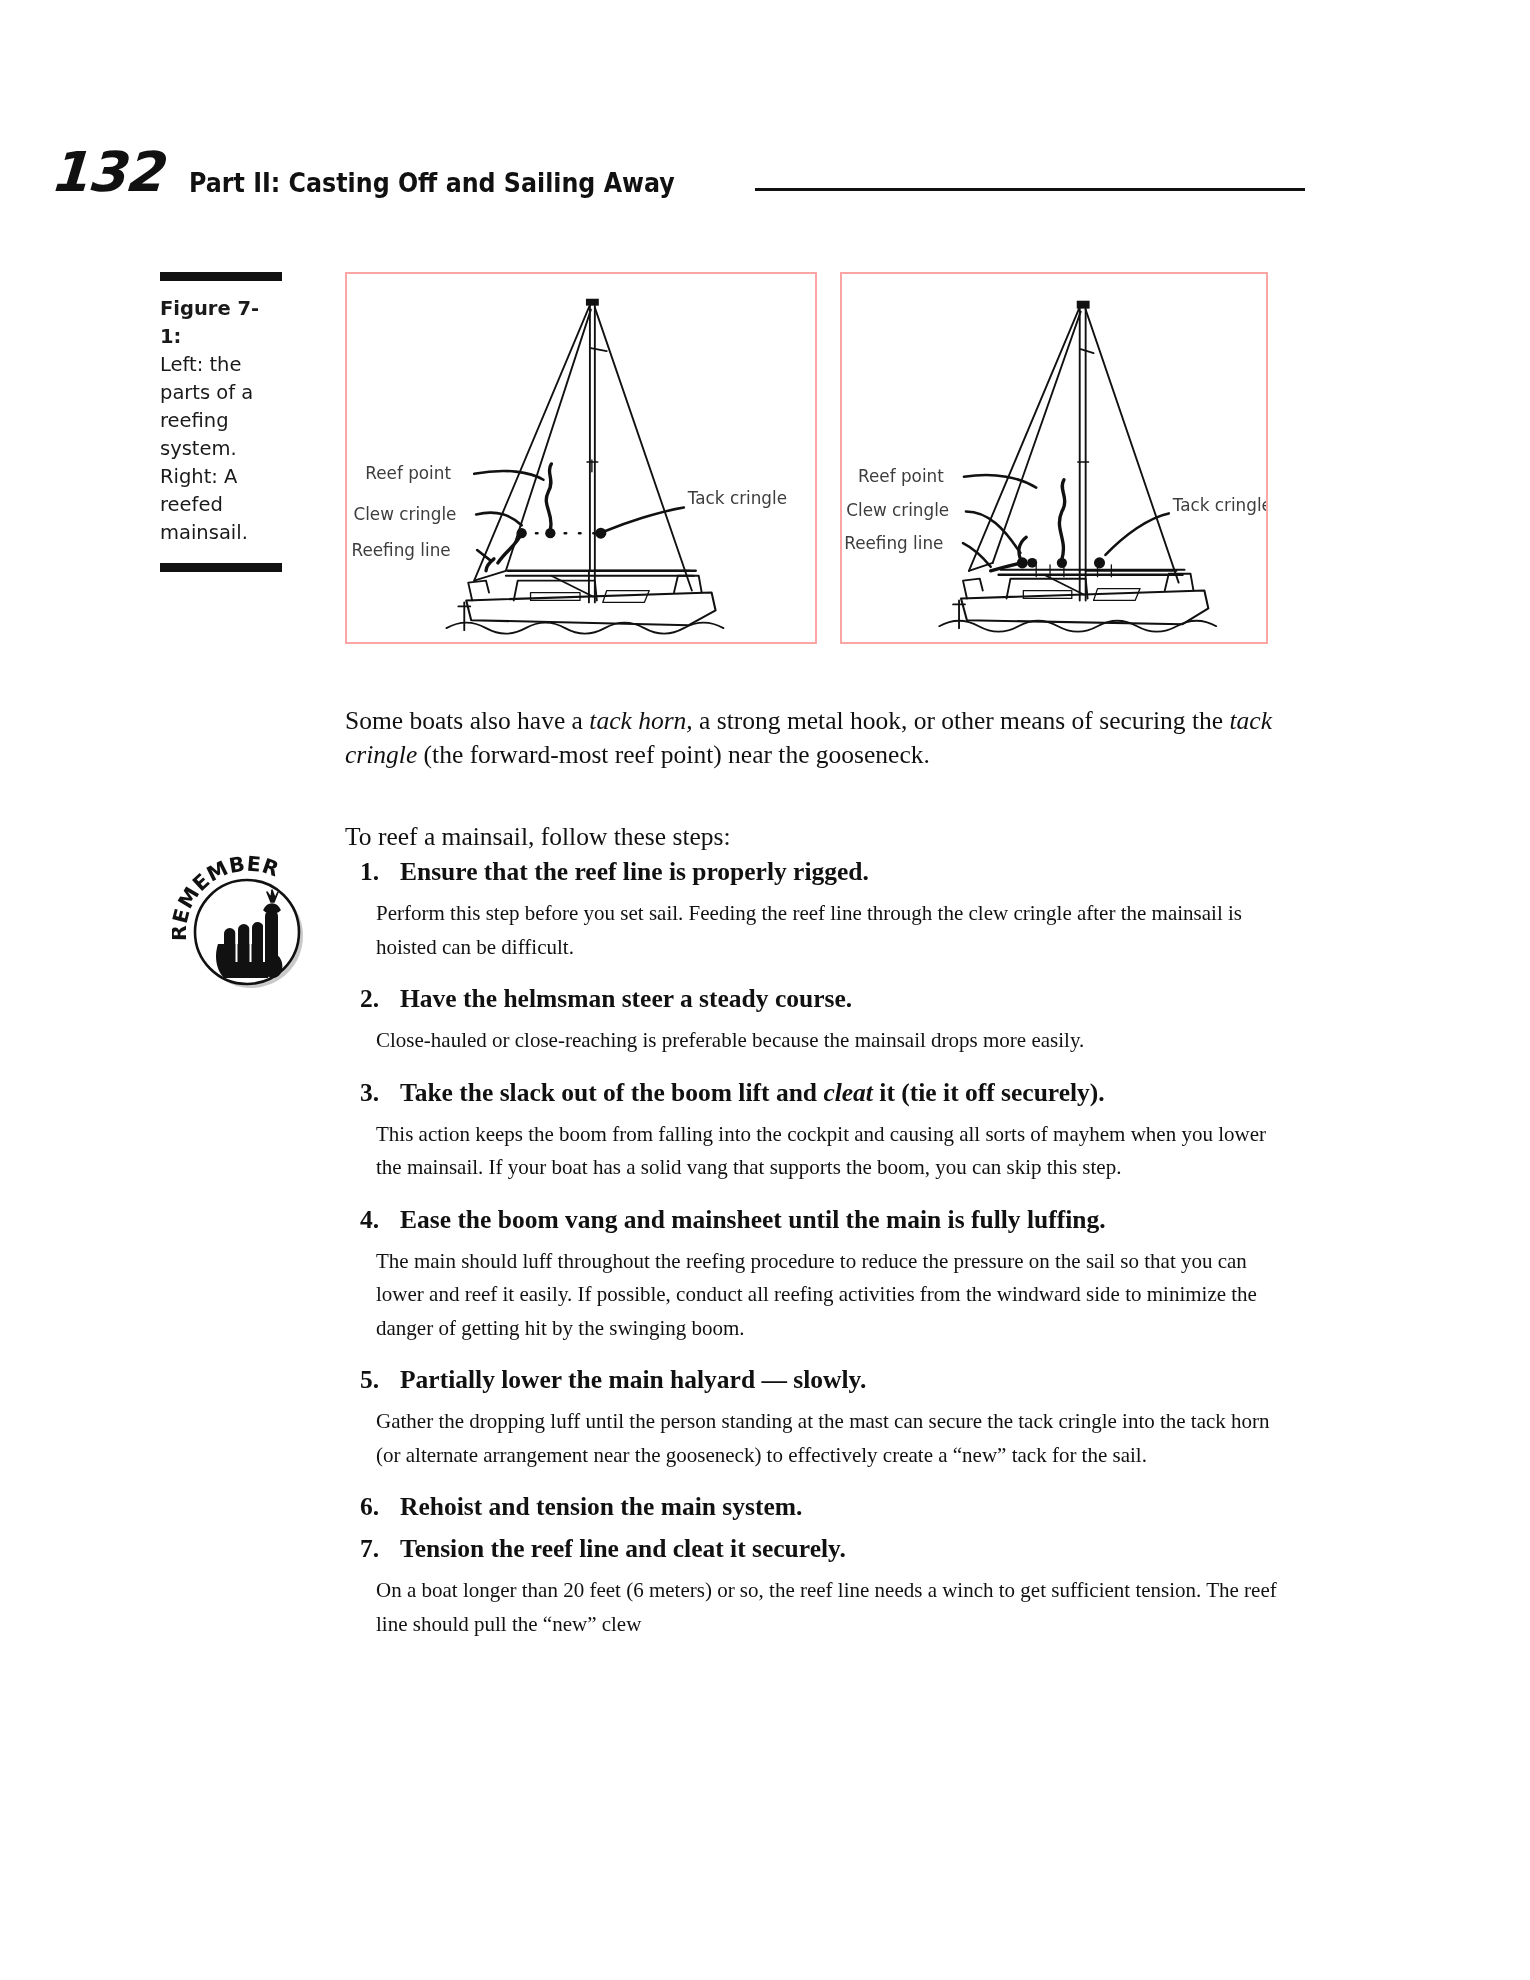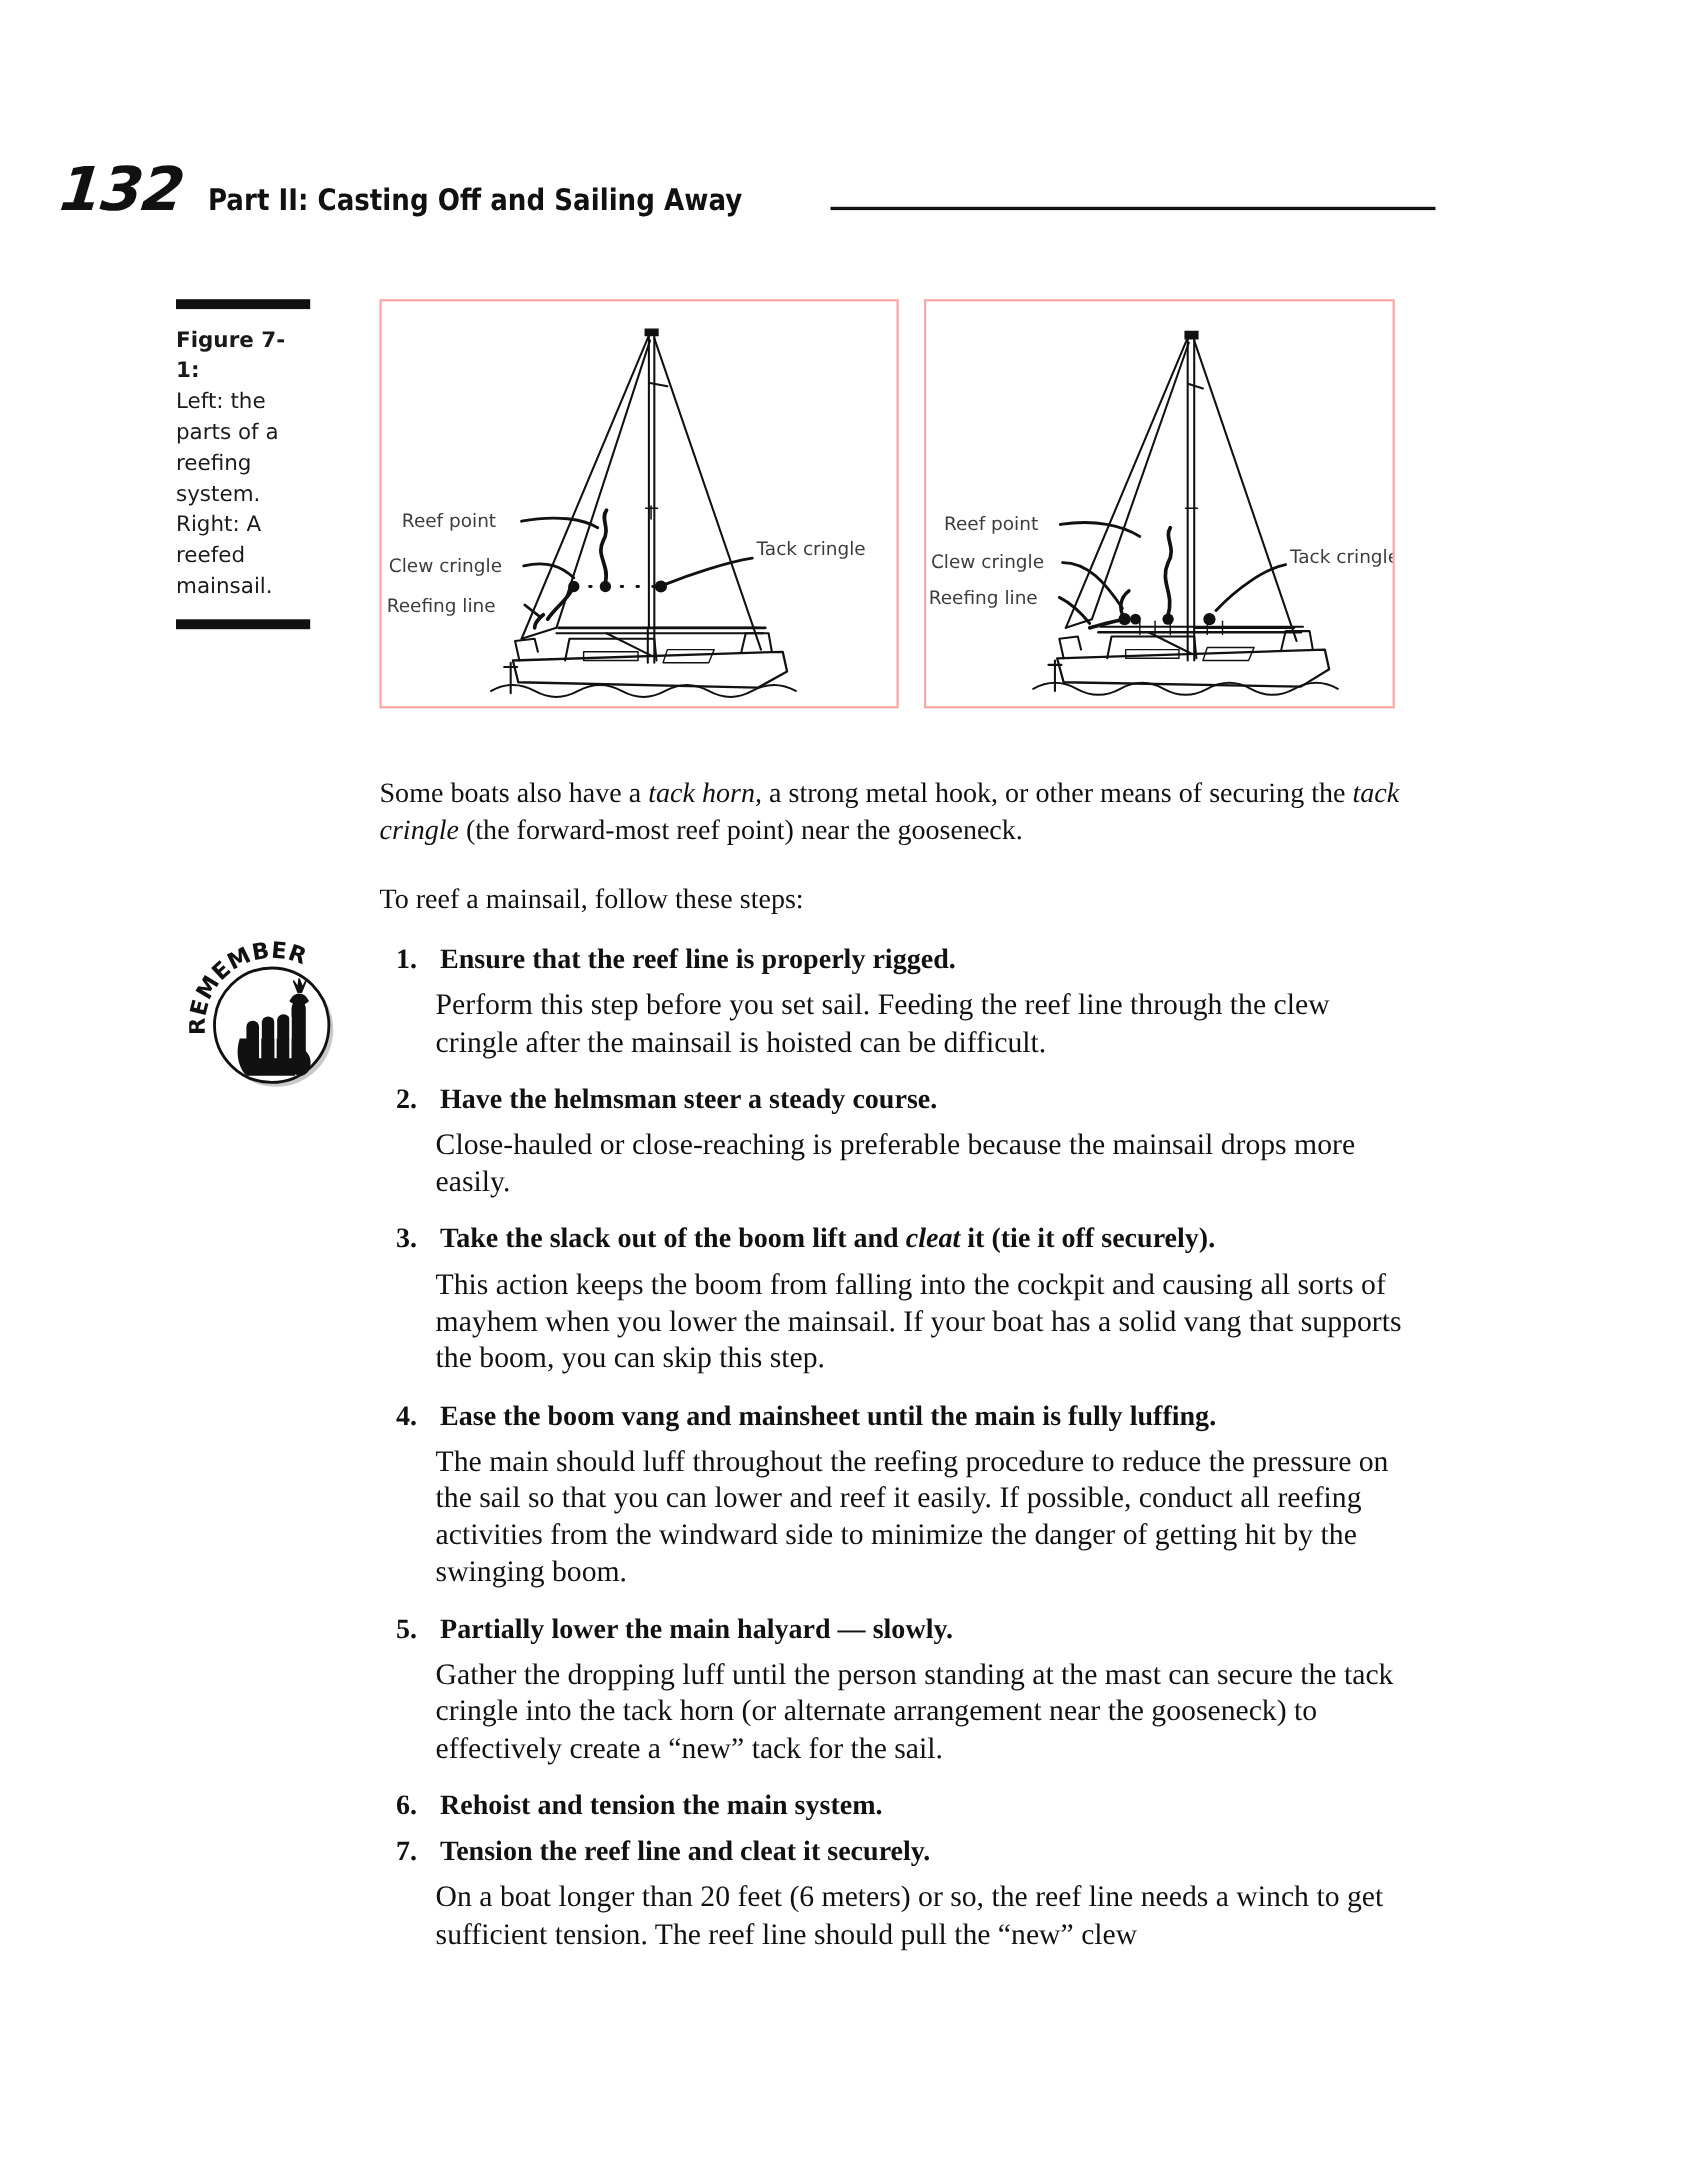--- a/index.html
+++ b/index.html
@@ -147,22 +147,22 @@
     margin-bottom: 8px;
   }
   .step-num {
     width: 40px;
     flex: 0 0 40px;
     font-weight: 700;
   }
   .step-title { flex: 1 1 auto; }
   .step-title i { font-style: italic; }
   .step-body {
-    margin: 0 0 18px 36px;
-    font-size: 27px;
+    margin: 0 0 18px 16px;
+    font-size: 21px;
     line-height: 33.5px;
     color: #111;
   }
   em.it { font-style: italic; }
 </style>
 </head>
 <body>
 
 <div class="page">
 
@@ -332,21 +332,21 @@
         <text class="hand-label" x="2" y="278">Reefing line</text>
         <text class="hand-label" x="334" y="240">Tack cringle</text>
       </svg>
     </div>
   </div>
 
   <div class="body-col p1" style="position:absolute; top:704px;">
     <p class="para"><span>Some boats also have a </span><em class="it">tack horn,</em><span> a strong metal hook, or other means of securing the </span><em class="it">tack cringle</em><span> (the forward-most reef point) near the gooseneck.</span></p>
   </div>
 
-  <div class="body-col" style="position:absolute; top:800px;">
+  <div class="body-col" style="position:absolute; top:820px;">
     <p class="para">To reef a mainsail, follow these steps:</p>
   </div>
 
   <div class="remember">
     <svg width="150" height="150" viewBox="0 0 150 150">
 
       <circle cx="79" cy="84" r="52" fill="#c9c9c9"></circle>
 
       <circle cx="75" cy="80" r="52" fill="#ffffff" stroke="#111" stroke-width="2.6"></circle>
 

